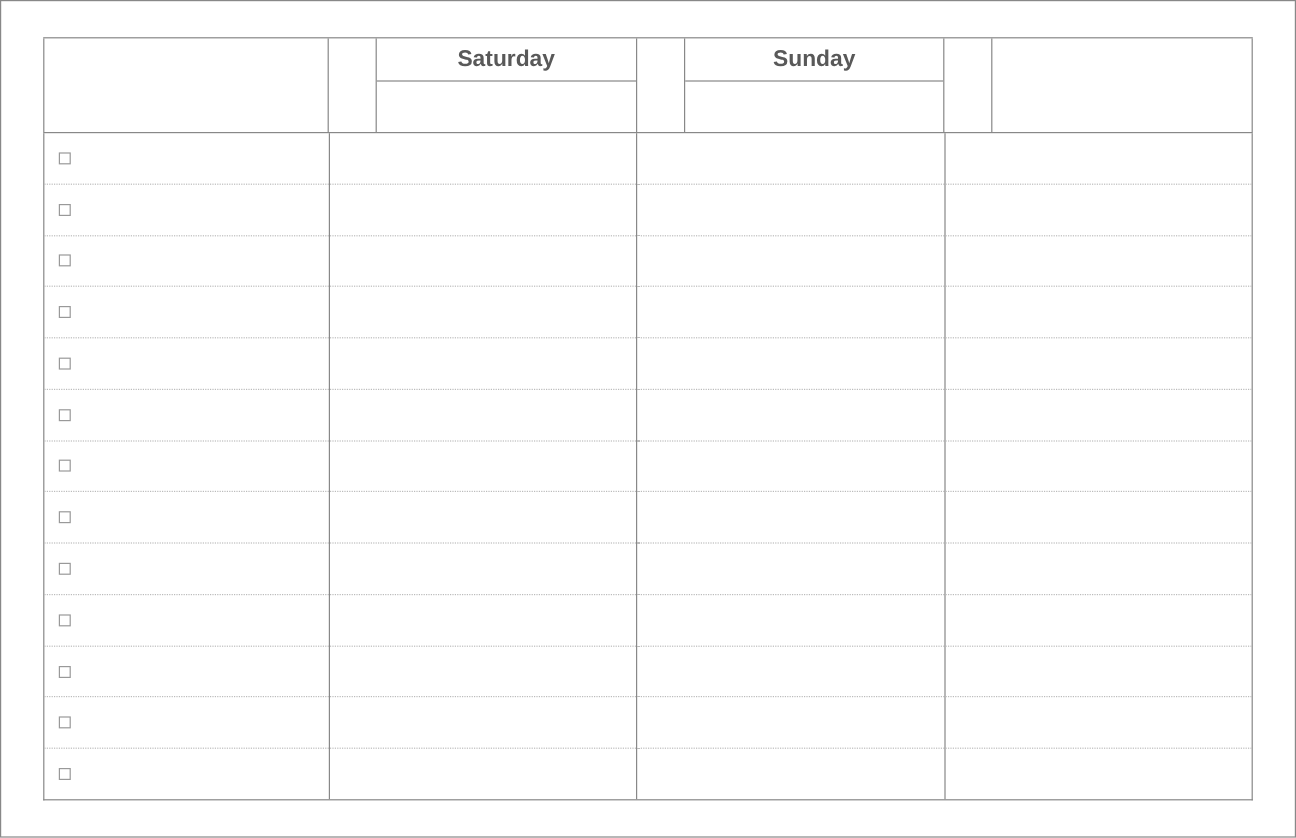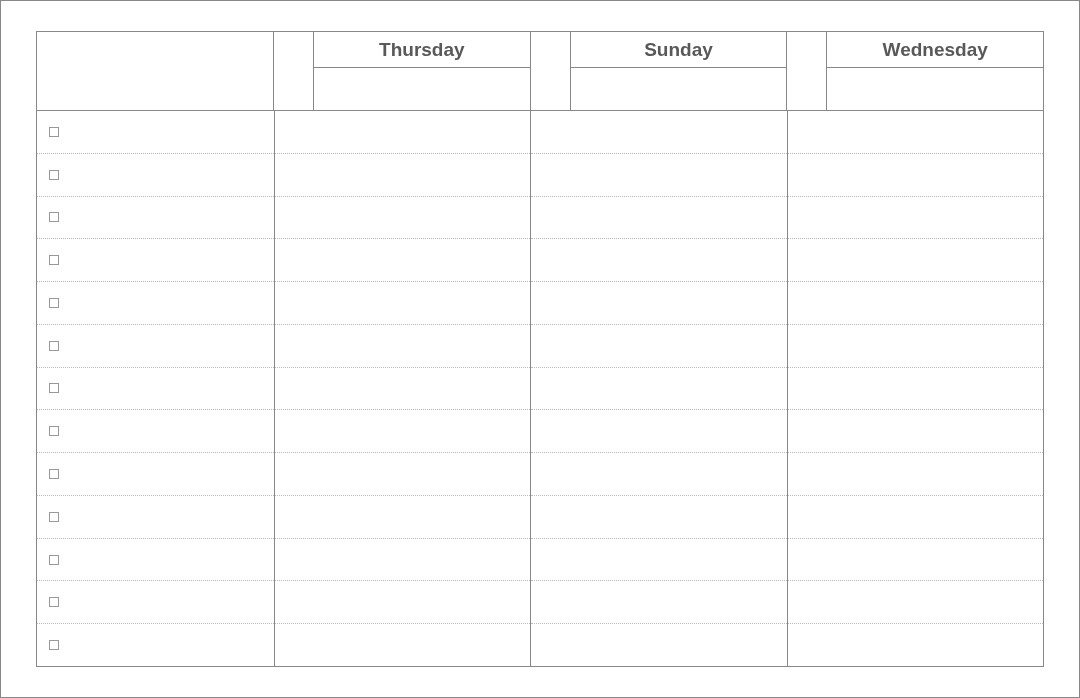--- a/index.html
+++ b/index.html
@@ -94,33 +94,32 @@
 </head>
 <body>
 
 <div class="sheet">
 
   <div class="header">
     <div class="blank-wide"></div>
 
     <div class="blank-narrow"></div>
     <div class="day-col">
-      <div class="day-label">Thursday</div>
+      <div class="day-label">Saturday</div>
       <div class="day-sub"></div>
     </div>
 
     <div class="blank-narrow"></div>
     <div class="day-col">
       <div class="day-label">Sunday</div>
       <div class="day-sub"></div>
     </div>
 
     <div class="blank-narrow"></div>
     <div class="day-col">
-      <div class="day-label">Wednesday</div>
       <div class="day-sub"></div>
     </div>
   </div>
 
   <div class="body">
 
     <div class="col col-tasks">
       <div class="rows">
         <div class="row">
             <span class="checkbox"></span>

